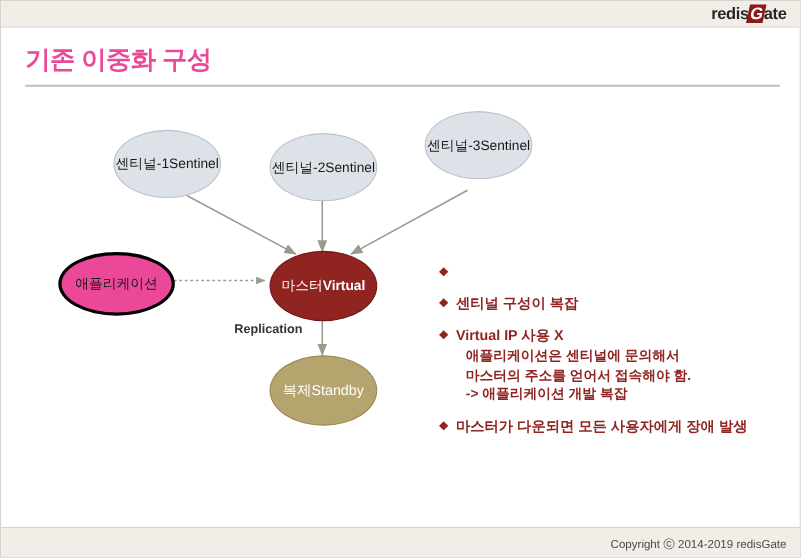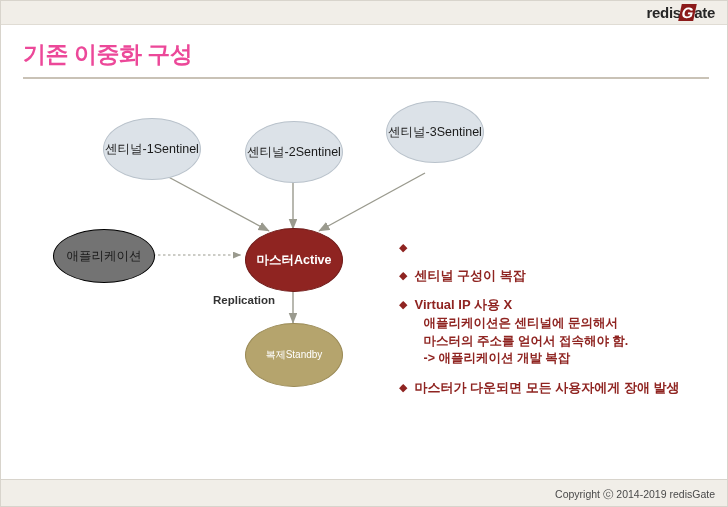--- a/index.html
+++ b/index.html
@@ -109,42 +109,42 @@
     width: 96px;
     height: 60px;
     background: #dce2e8;
     border: 1px solid #b9c2cb;
     color: #1a1a1a;
     font-size: 12.5px;
   }
   .node-app {
     width: 100px;
     height: 52px;
-    background: #737373;
-    border: 1px solid #000000;
+    background: #ec4899;
+    border: 3px solid #000000;
     color: #1a1a1a;
     font-size: 12.5px;
   }
   .node-master {
     width: 96px;
     height: 62px;
     background: #8f2421;
     border: 1px solid #6f1a18;
     color: #ffffff;
     font-size: 12.5px;
     font-weight: bold;
   }
-  .node-master .l1 { font-weight: bold; }
+  .node-master .l1 { font-weight: normal; }
   .node-standby {
     width: 96px;
     height: 62px;
     background: #b5a46d;
     border: 1px solid #9a8a56;
     color: #ffffff;
-    font-size: 10px;
+    font-size: 13px;
   }
   .node-standby .l1 { font-weight: normal; }
   
   #wires {
     position: absolute;
     left: 0; top: 0;
     width: 728px;
     height: 507px;
     pointer-events: none;
   }
@@ -236,21 +236,21 @@
     <div>센티널-3</div>
     <div>Sentinel</div>
   </div>
 
   <div class="node node-app" style="left:52px; top:228px;">
     <div>애플리케이션</div>
   </div>
 
   <div class="node node-master" style="left:244px; top:227px;">
     <div class="l1">마스터</div>
-    <div class="l2">Active</div>
+    <div class="l2">Virtual</div>
   </div>
 
   <div class="repl-label">Replication</div>
 
   <div class="node node-standby" style="left:244px; top:322px;">
     <div class="l1">복제</div>
     <div class="l2">Standby</div>
   </div>
 
   <div class="bullets">

